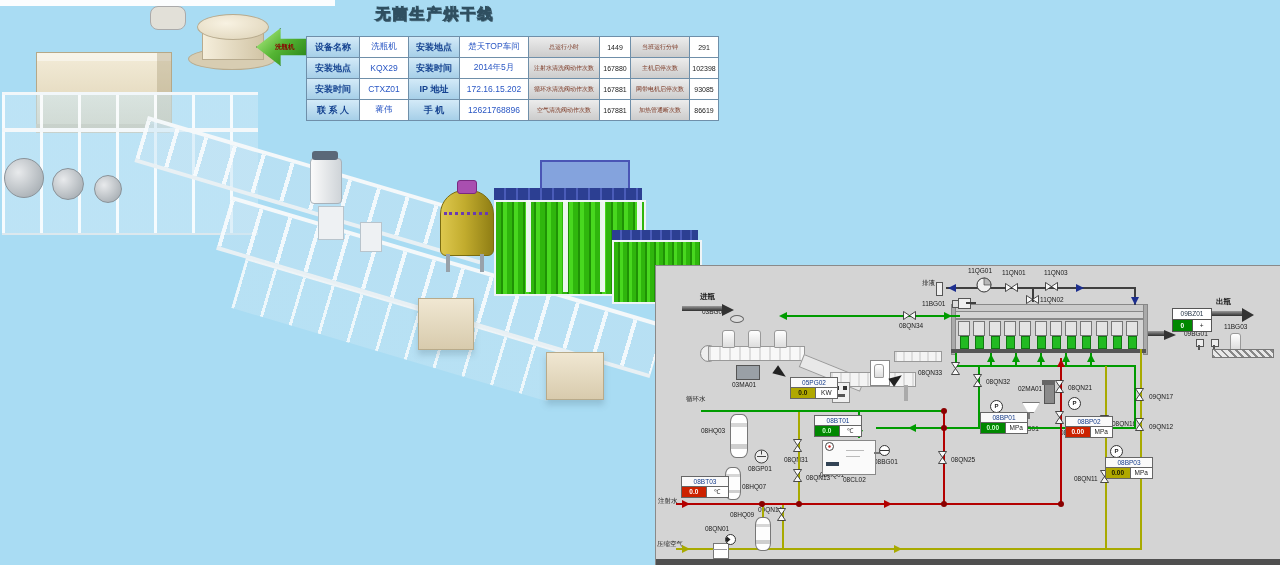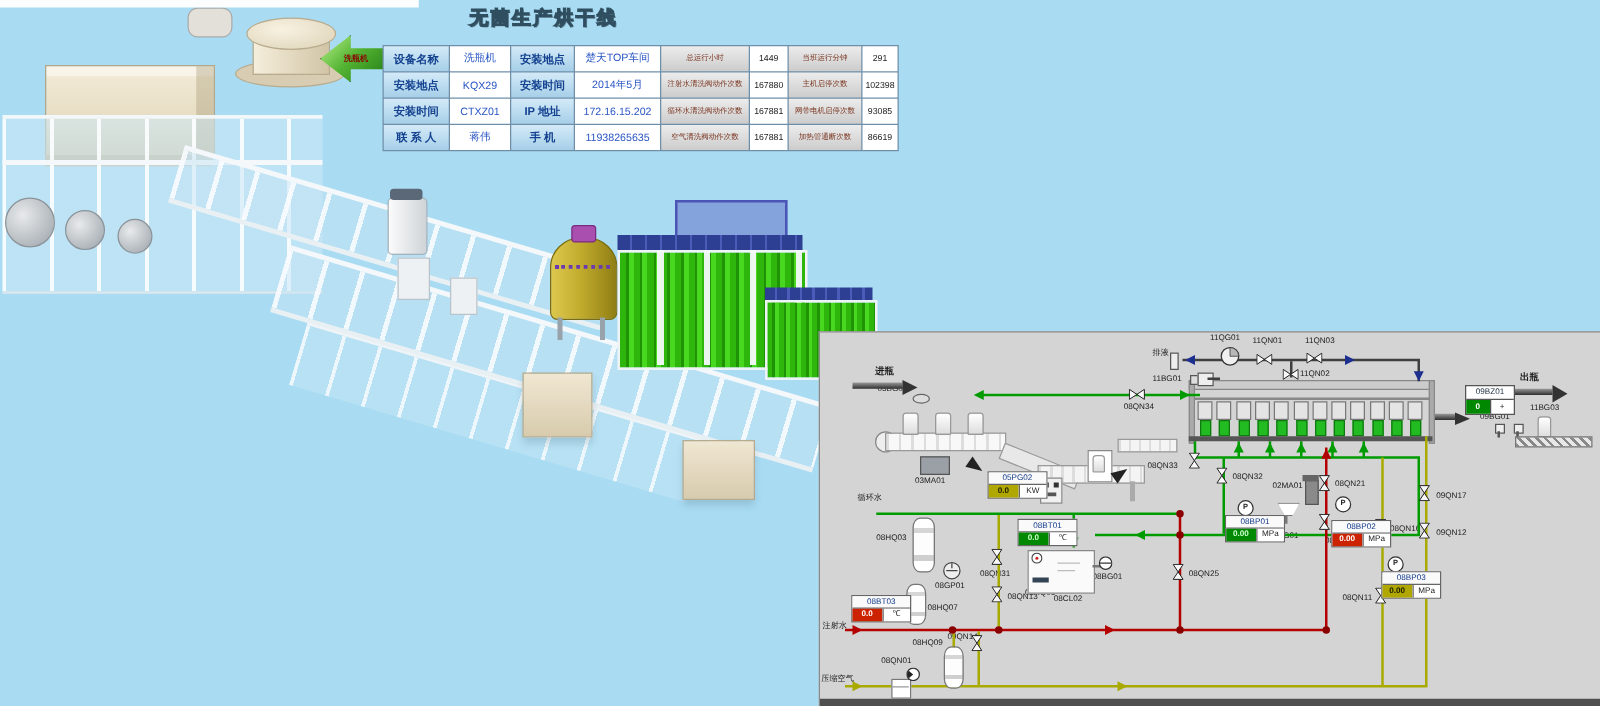--- a/index.html
+++ b/index.html
@@ -157,21 +157,21 @@
       <div class="tv">CTXZ01</div>
       <div class="tl">IP 地址</div>
       <div class="tv">172.16.15.202</div>
       <div class="cl">循环水清洗阀动作次数</div>
       <div class="cv">167881</div>
       <div class="cl">网带电机启停次数</div>
       <div class="cv">93085</div>
       <div class="tl">联 系 人</div>
       <div class="tv">蒋伟</div>
       <div class="tl">手  机</div>
-      <div class="tv">11938265635</div>
+      <div class="tv">12621768896</div>
       <div class="cl">空气清洗阀动作次数</div>
       <div class="cv">167881</div>
       <div class="cl">加热管通断次数</div>
       <div class="cv">86619</div>
     </div>
 
   <div class="abs" id="diagram">
     <div class="abs" id="dbottom"></div>
   <div style="position: absolute; left: 130px; top: 49px; width: 174px; height: 2px; background: rgb(0, 155, 0); z-index: 2;"></div>
       <div style="position: absolute; left: 45px; top: 144px; width: 244px; height: 2px; background: rgb(0, 155, 0); z-index: 2;"></div>

